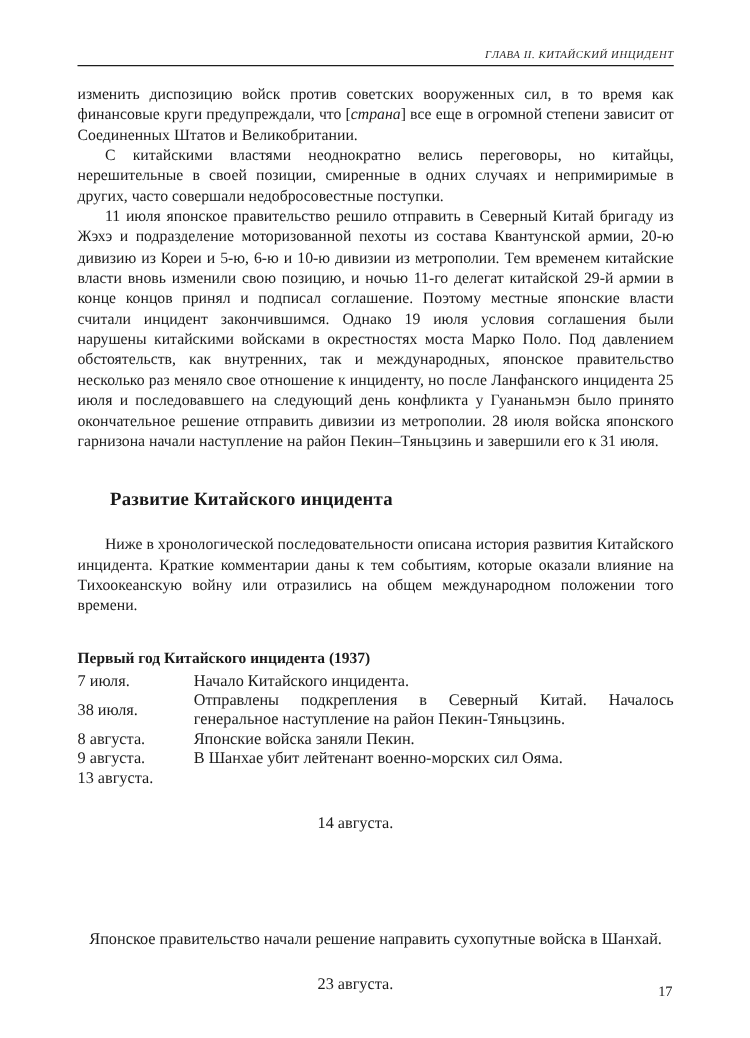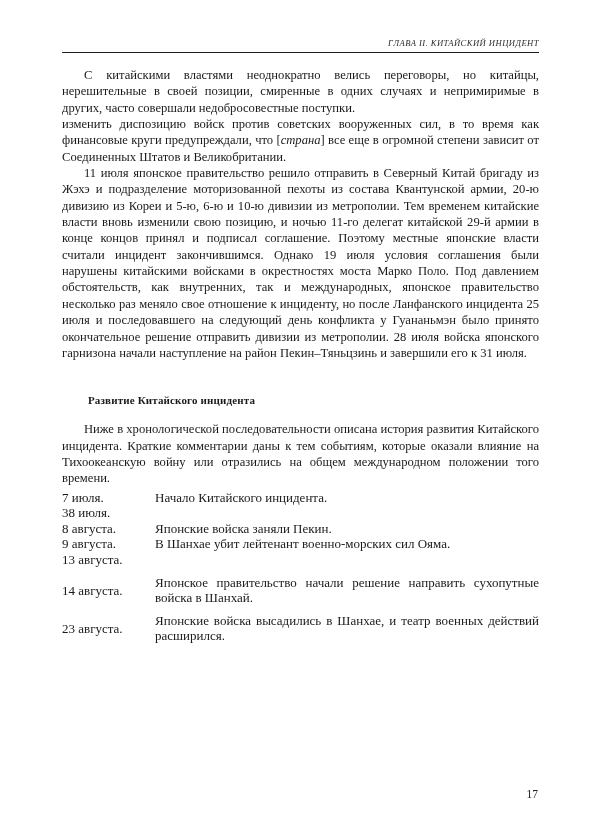--- a/index.html
+++ b/index.html
@@ -53,30 +53,31 @@
     text-justify: inter-word;
     text-indent: 22px;
     hyphens: manual;
   }
   p.para.first {
     text-indent: 0;
   }
 
   
   h2.section-title {
-    margin: 12px;
+    margin: 0;
     padding: 0;
     margin-top: 30px;
     margin-left: 26px;
-    font-size: 11px;
+    font-size: 15px;
     font-weight: bold;
     line-height: 18px;
     letter-spacing: 0.15px;
   }
   .intro-block {
+    margin-top: 18px;
   }
 
   
   h3.chrono-title {
     margin: 0;
     padding: 0;
     margin-top: 25px;
     font-size: 12.4px;
     font-weight: bold;
     line-height: 16px;
@@ -95,21 +96,22 @@
     width: 93px;
     flex: 0 0 93px;
     white-space: nowrap;
   }
   .chrono-event {
     flex: 1 1 auto;
     text-align: justify;
     text-justify: inter-word;
   }
   .chrono-row.gap {
-    margin-top: 8px;
+    margin-top: 21px;
+    flex-direction: column;
   }
 
   
   .folio {
     position: absolute;
     right: 62px;
     bottom: 30px;
     font-size: 11.5px;
     color: #222222;
   }
@@ -120,46 +122,48 @@
 
 <div class="page">
 
   <div class="content">
 
     <div class="running-head">ГЛАВА II. КИТАЙСКИЙ ИНЦИДЕНТ</div>
     <div class="head-rule"></div>
 
     <div class="body-block">
 
-      <p class="para">С китайскими властями неоднократно велись переговоры, но китайцы, нерешительные в своей позиции, смиренные в одних случаях и непримиримые в других, часто совершали недобросовестные поступки.</p>
-
       <p class="para first">
         <span>изменить диспозицию войск против советских вооруженных сил, в то время как финансовые круги предупреждали, что [</span><i>страна</i><span>] все еще в огромной степени зависит от Соединенных Штатов и Великобритании.</span>
       </p>
+
+      <p class="para">С китайскими властями неоднократно велись переговоры, но китайцы, нерешительные в своей позиции, смиренные в одних случаях и непримиримые в других, часто совершали недобросовестные поступки.</p>
 
       <p class="para">11 июля японское правительство решило отправить в Северный Китай бригаду из Жэхэ и подразделение моторизованной пехоты из состава Квантунской армии, 20-ю дивизию из Кореи и 5-ю, 6-ю и 10-ю дивизии из метрополии. Тем временем китайские власти вновь изменили свою позицию, и ночью 11-го делегат китайской 29-й армии в конце концов принял и подписал соглашение. Поэтому местные японские власти считали инцидент закончившимся. Однако 19 июля условия соглашения были нарушены китайскими войсками в окрестностях моста Марко Поло. Под давлением обстоятельств, как внутренних, так и международных, японское правительство несколько раз меняло свое отношение к инциденту, но после Ланфанского инцидента 25 июля и последовавшего на следующий день конфликта у Гуананьмэн было принято окончательное решение отправить дивизии из метрополии. 28 июля войска японского гарнизона начали наступление на район Пекин–Тяньцзинь и завершили его к 31 июля.</p>
 
     </div>
 
     <h2 class="section-title">Развитие Китайского инцидента</h2>
 
     <div class="intro-block">
       <p class="para">Ниже в хронологической последовательности описана история развития Китайского инцидента. Краткие комментарии даны к тем событиям, которые оказали влияние на Тихоокеанскую войну или отразились на общем международном положении того времени.</p>
     </div>
 
+    <h3 class="chrono-title">Первый год Китайского инцидента (1937)</h3>
 
     <div class="chrono-list">
 
       <div class="chrono-row">
         <div class="chrono-date">7 июля.</div>
         <div class="chrono-event">Начало Китайского инцидента.</div>
       </div>
 
       <div class="chrono-row">
         <div class="chrono-date">38 июля.</div>
+        <div class="chrono-event">Отправлены подкрепления в Северный Китай. Началось генеральное наступление на район Пекин-Тяньцзинь.</div>
       </div>
 
       <div class="chrono-row">
         <div class="chrono-date">8 августа.</div>
         <div class="chrono-event">Японские войска заняли Пекин.</div>
       </div>
 
       <div class="chrono-row">
         <div class="chrono-date">9 августа.</div>
         <div class="chrono-event">В Шанхае убит лейтенант военно-морских сил Ояма.</div>

